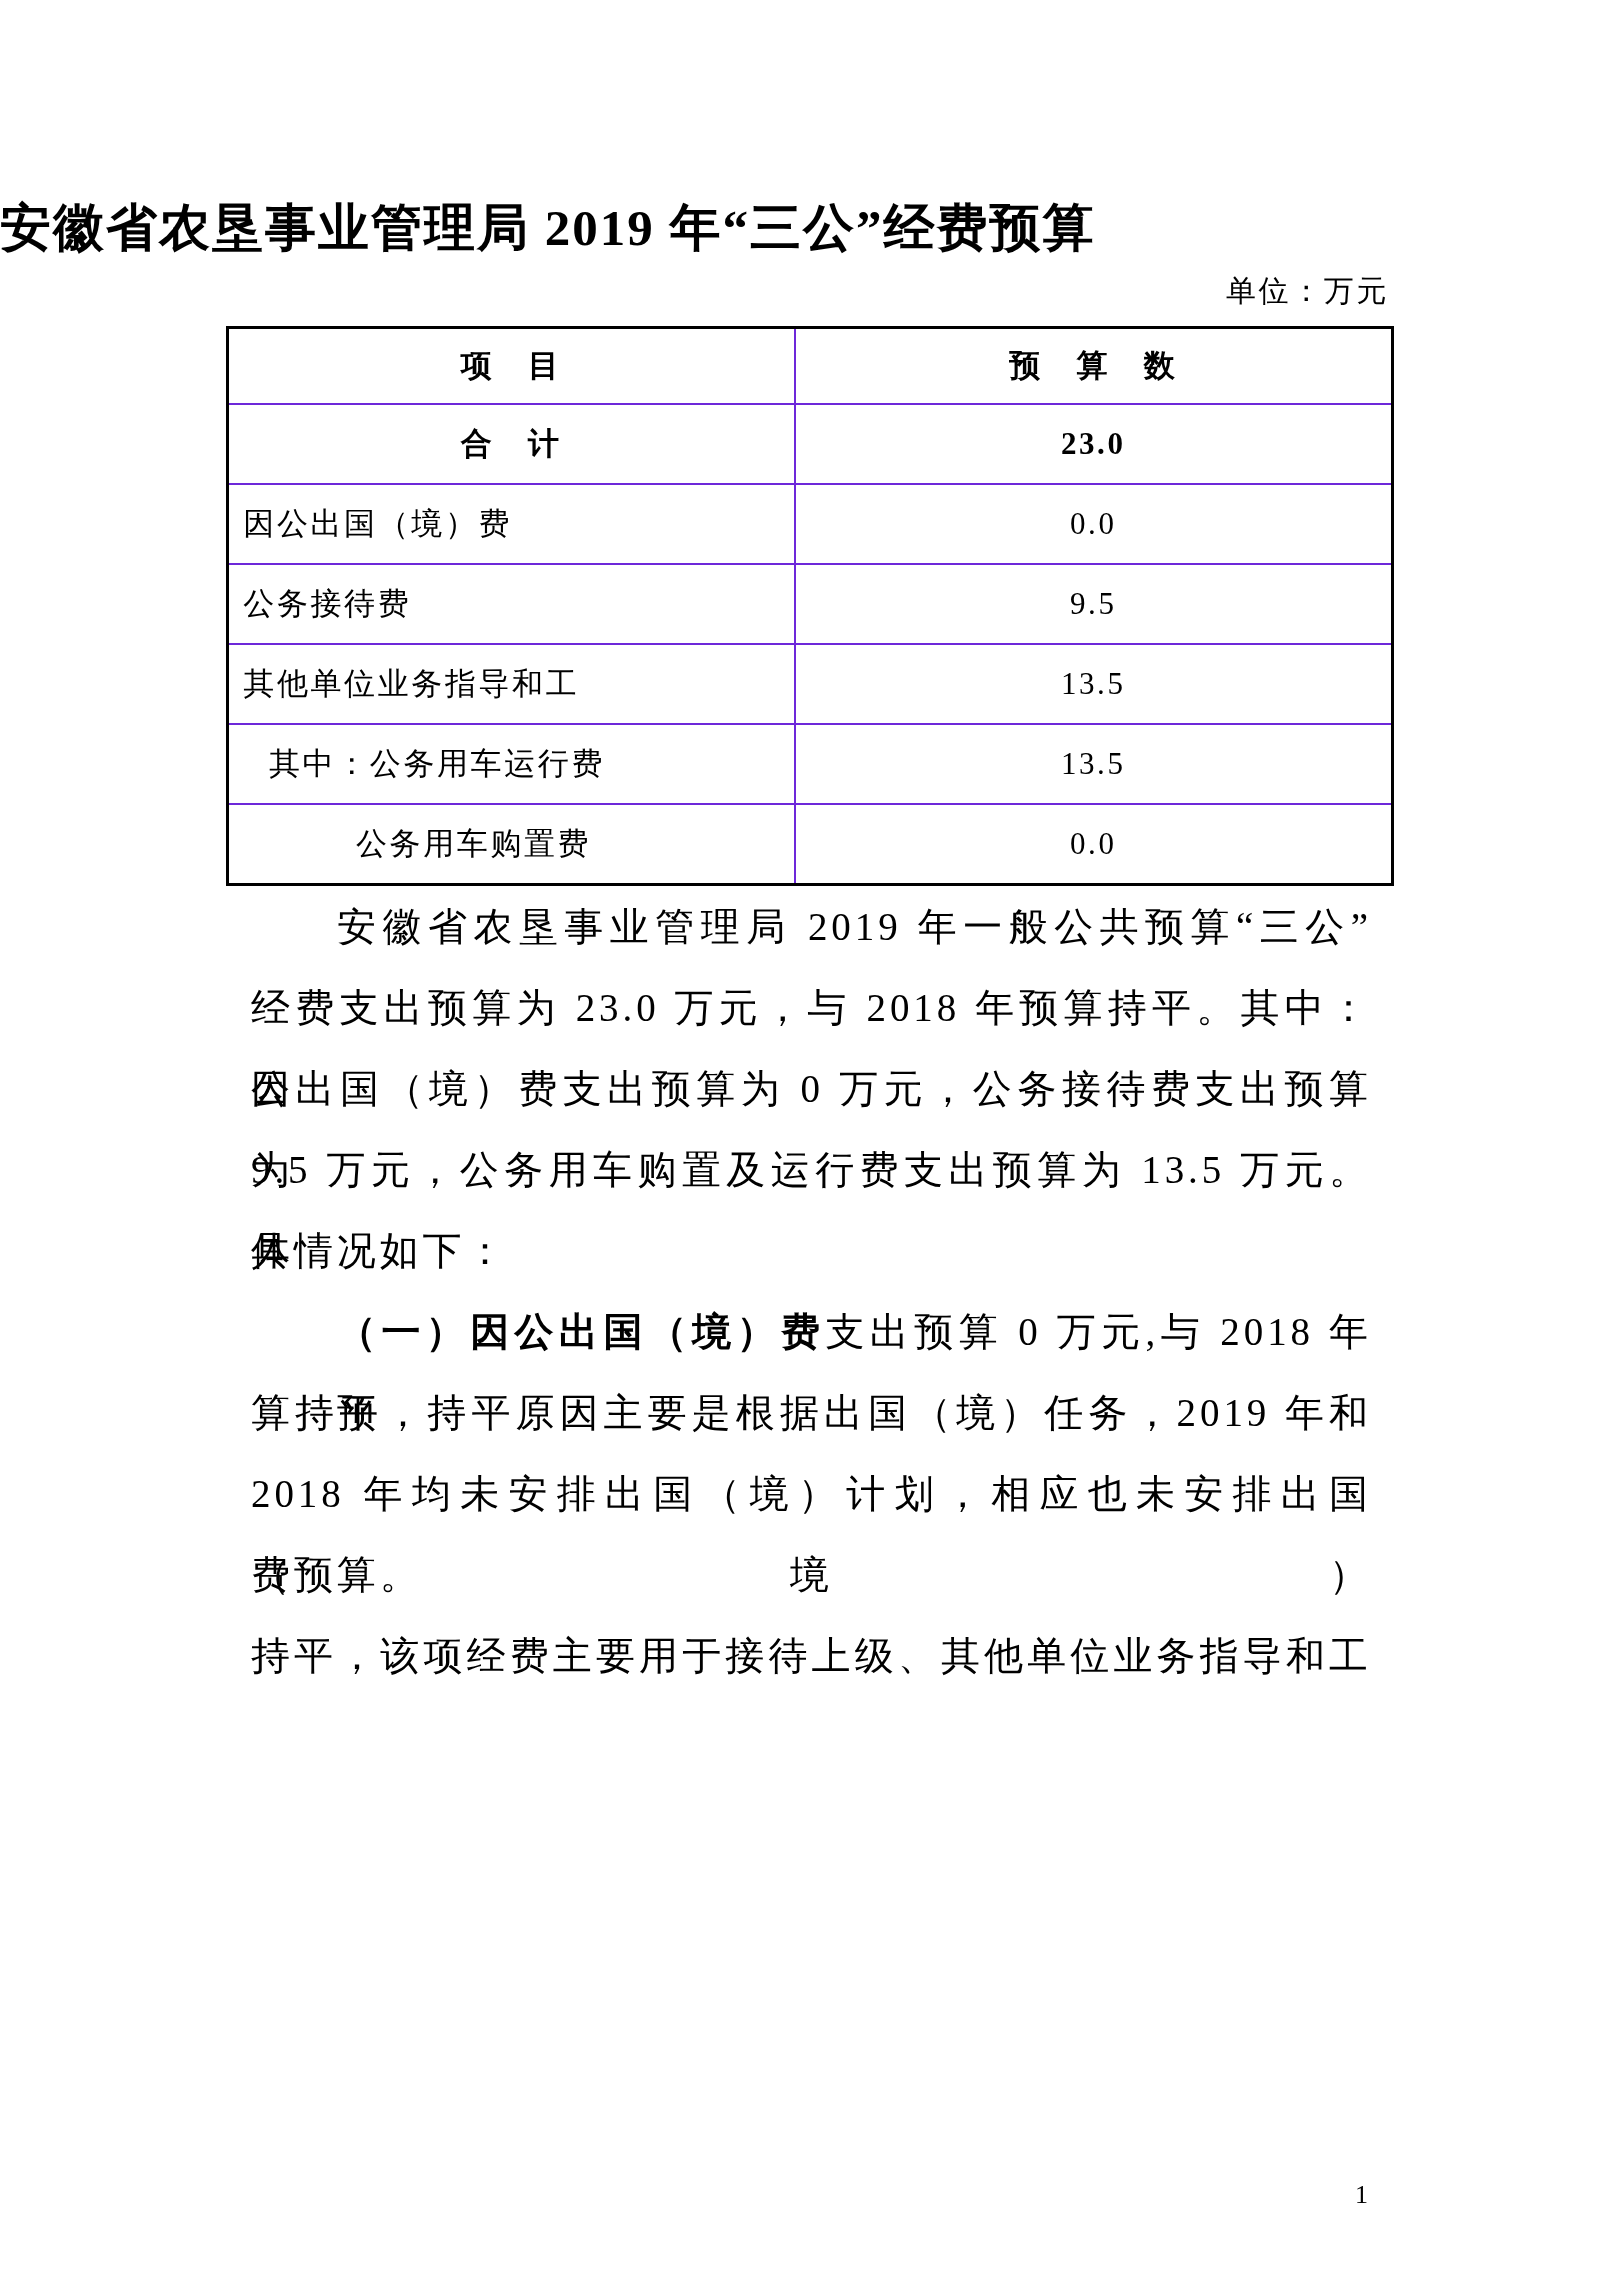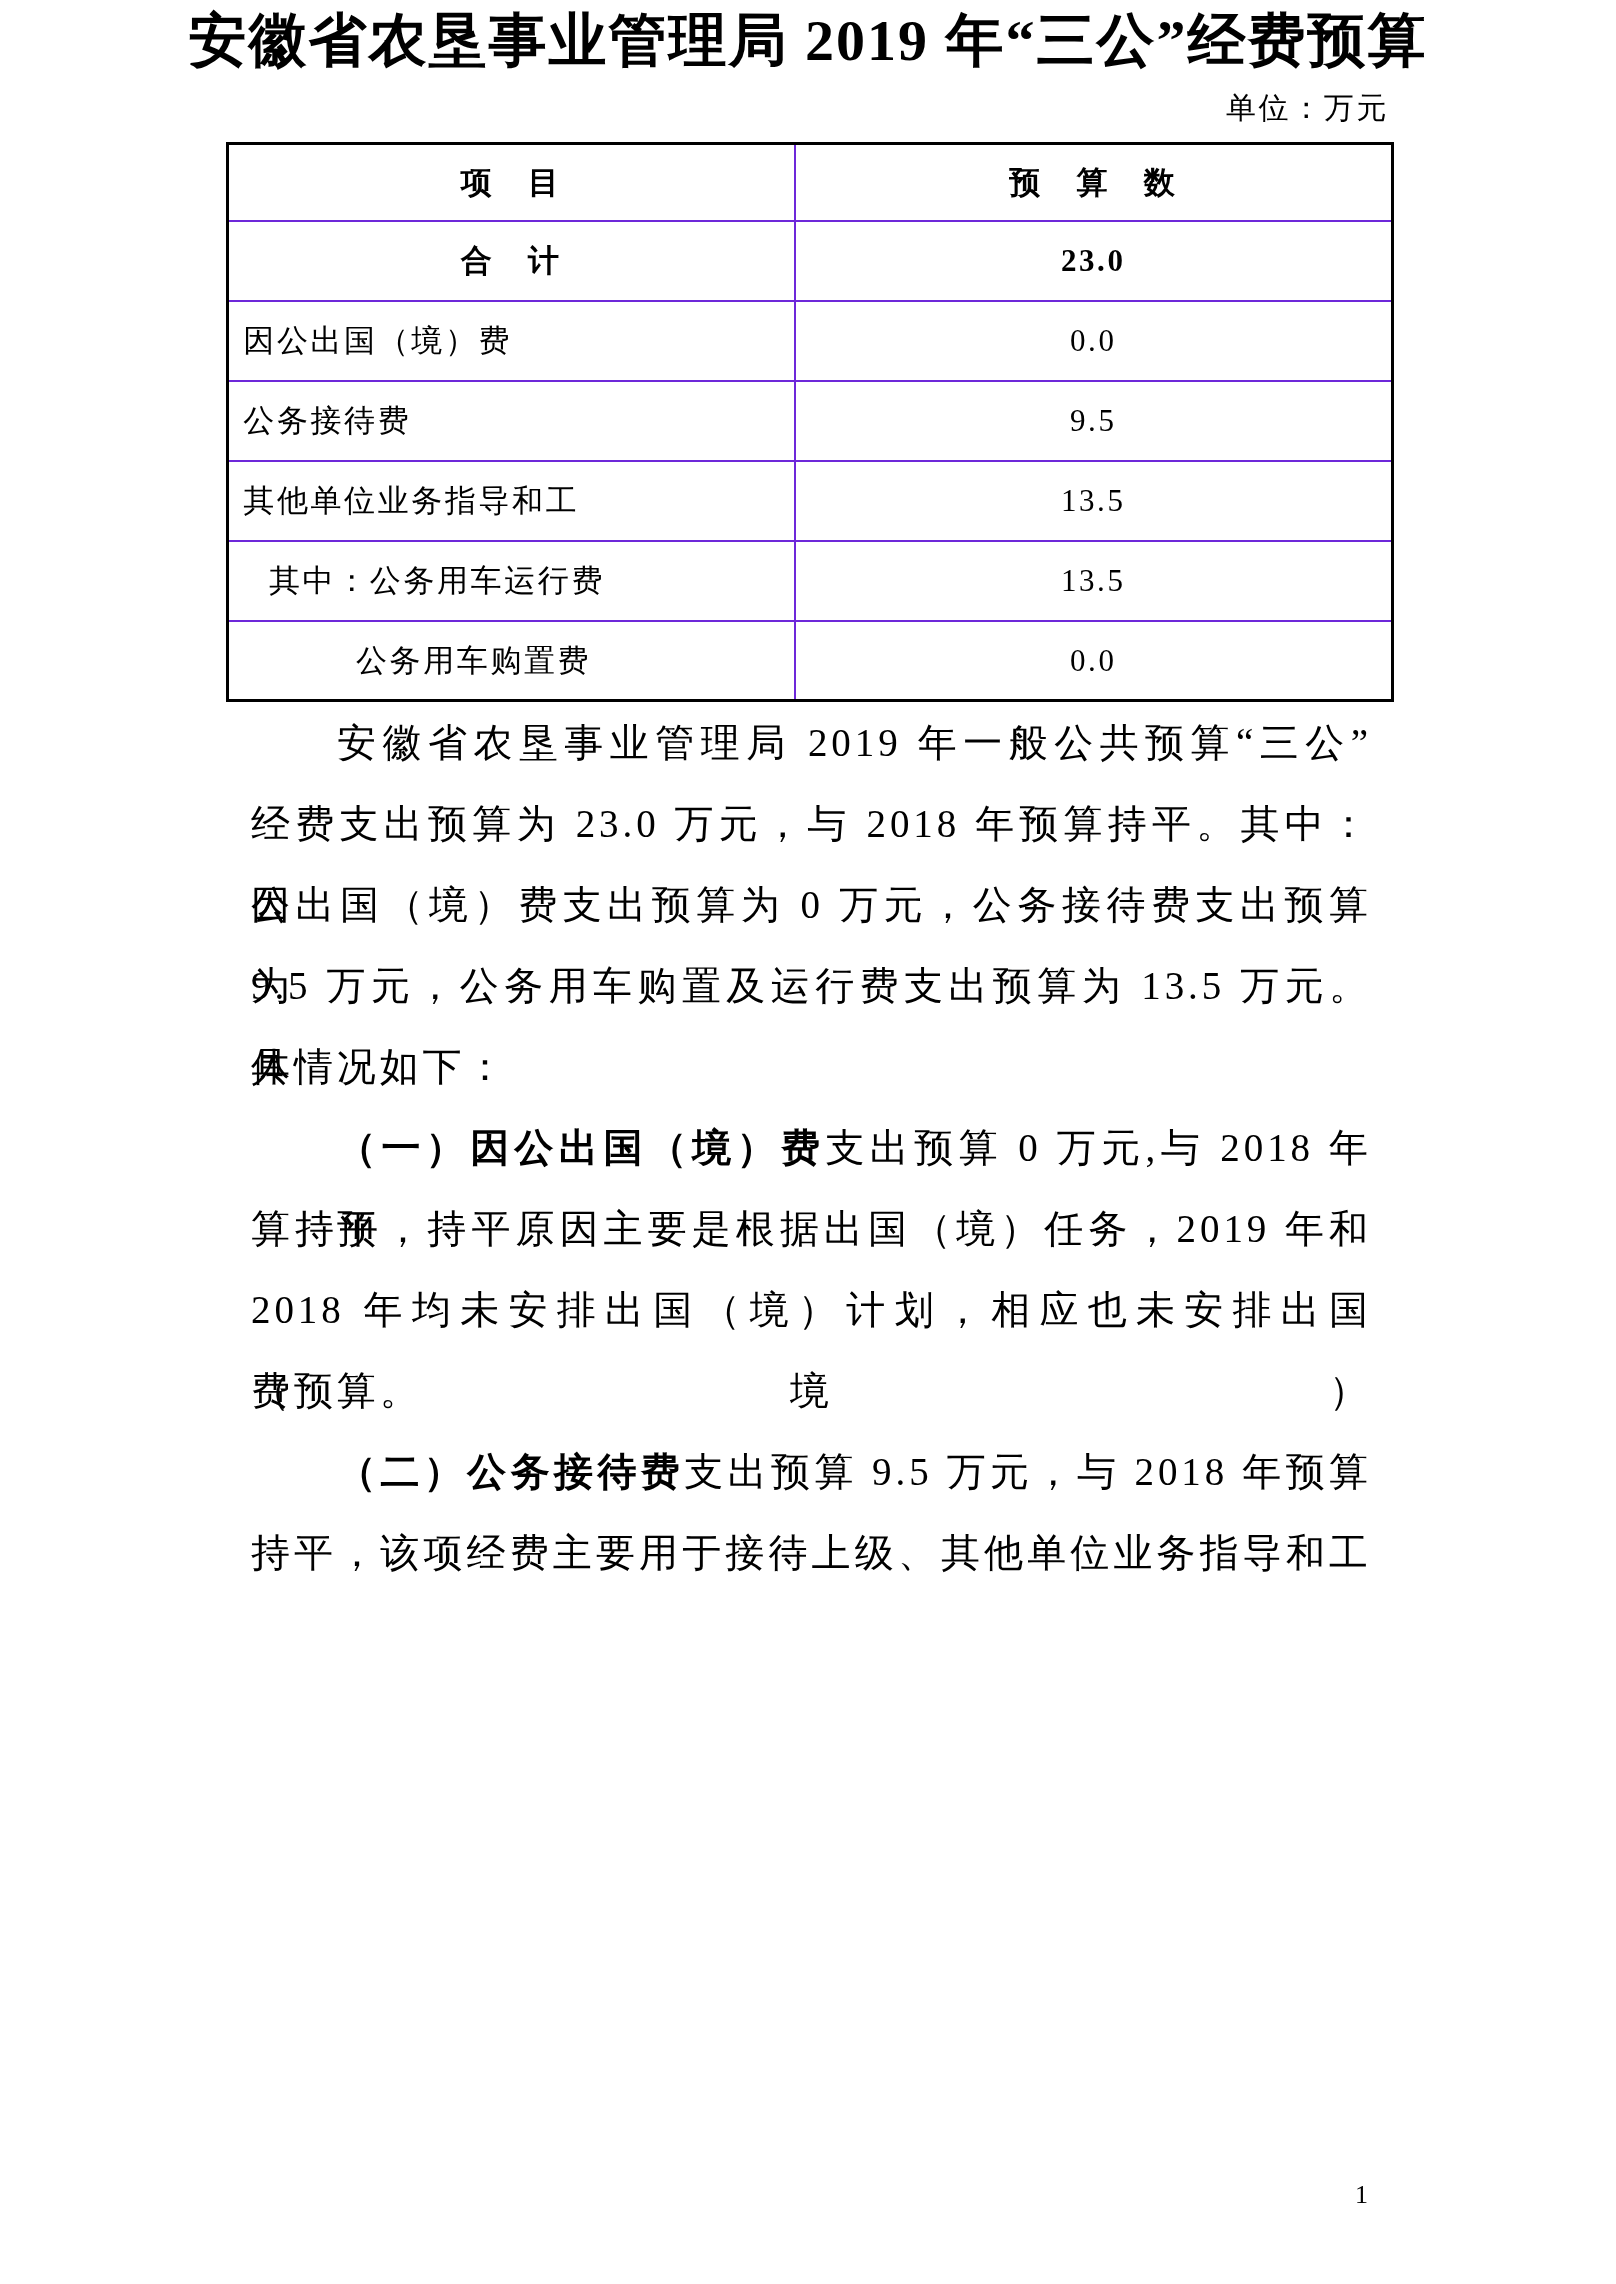--- a/index.html
+++ b/index.html
@@ -7,22 +7,23 @@
   .page {
     position: relative;
     width: 1616px;
     height: 2284px;
     background: #ffffff;
     color: #000000;
     font-family: "Liberation Serif", "DejaVu Serif", serif;
     overflow: hidden;
   }
   .doc-title {
-    text-align: center;
-    font-size: 58px;
+    padding-top: 193px;
+    text-align: left;
+    font-size: 51px;
     font-weight: bold;
     letter-spacing: 2px;
     line-height: 1.4;
   }
   .sec1-heading {
     margin-top: 63px;
     text-align: center;
     font-size: 40px;
     font-weight: bold;
     letter-spacing: 3.3px;
@@ -157,23 +158,20 @@
     </div>
     <div class="bodyline jl">
       <span>算持平，持平原因主要是根据出国（境）任务，2019 年和</span>
     </div>
     <div class="bodyline jl">
       <span>2018 年均未安排出国（境）计划，相应也未安排出国（境）</span>
     </div>
     <div class="bodyline">
       <span>费预算。</span>
     </div>
-    <div class="bodyline jl indent">
-      <b>（二）公务接待费</b><span>支出预算 9.5 万元，与 2018 年预算</span>
-    </div>
     <div class="bodyline jl">
       <span>持平，该项经费主要用于接待上级、其他单位业务指导和工</span>
     </div>
   </div>
 
   <div class="page-footer">1</div>
 
 </div>
 
 

